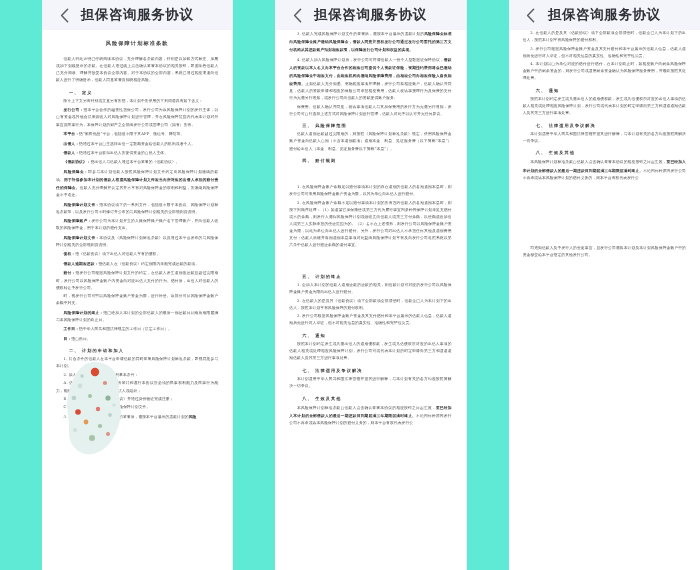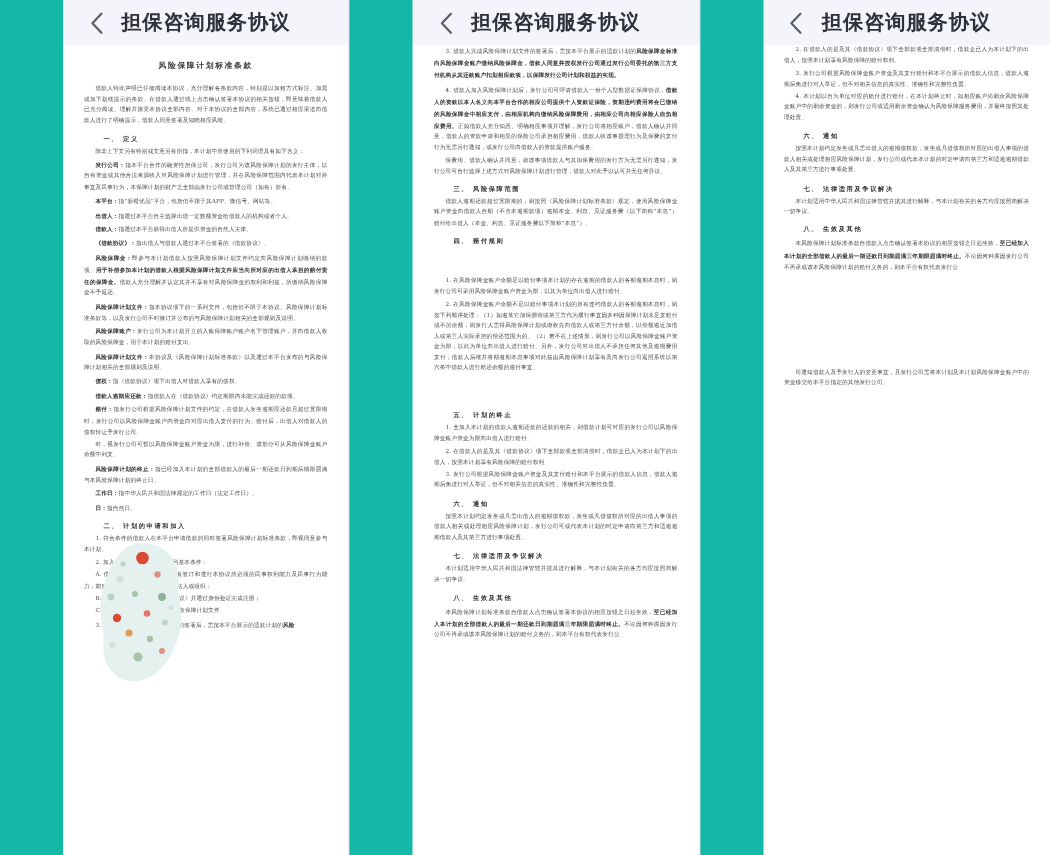--- a/index.html
+++ b/index.html
@@ -10,21 +10,21 @@
     overflow:hidden;
   }
   .screens{
     display:flex;
     width:700px;height:570px;
   }
   .panel{
     position:relative;
     width:233.33px;
     height:570px;
-    background:#14b8a6;
+    background:#5eead4;
     overflow:hidden;
     border-right:1px solid #ececf0;
     box-sizing:border-box;
     padding-left:42px;
   }
   .panel:last-child{border-right:none;}
 
   
   .appbar{
     position:relative;

